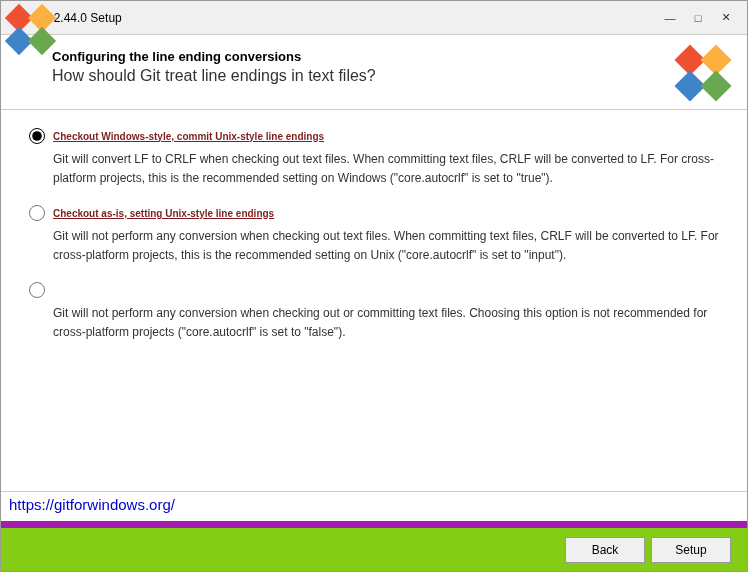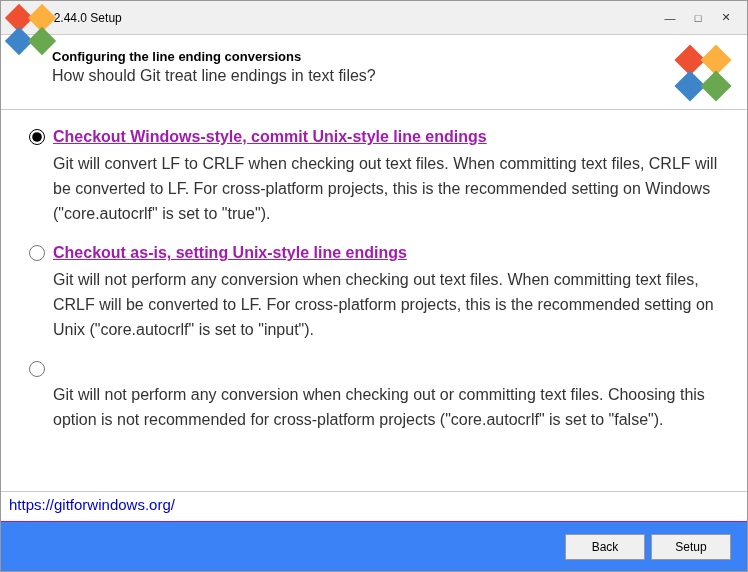--- a/index.html
+++ b/index.html
@@ -101,46 +101,46 @@
     }
     .radio-input {
       width: 16px;
       height: 16px;
       margin-right: 8px;
       flex-shrink: 0;
       accent-color: #000;
       cursor: pointer;
     }
     .option-title {
-      font-size: 16px;
+      font-size: 10px;
       font-weight: bold;
       text-decoration: underline;
-      color: #a21caf;
+      color: #7f1d1d;
     }
     .option-desc {
-      font-size: 16px;
+      font-size: 12px;
       color: #333;
       margin-left: 24px;
       line-height: 1.55;
     }
 
     .status-bar {
       background: #ffffff;
       border-top: 1px solid #ccc;
       padding: 4px 8px;
       font-size: 15px;
       color: #0000cc;
       height: 30px;
       display: flex;
       align-items: flex-start;
     }
 
     .footer {
-      background: #3b82f6;
-      border-top: 1px solid #a21caf;
+      background: #84cc16;
+      border-top: 7px solid #a21caf;
       padding: 10px 16px;
       display: flex;
       justify-content: flex-end;
       gap: 6px;
       height: 50px;
       align-items: center;
     }
     .footer-btn {
       min-width: 80px;
       height: 26px;

